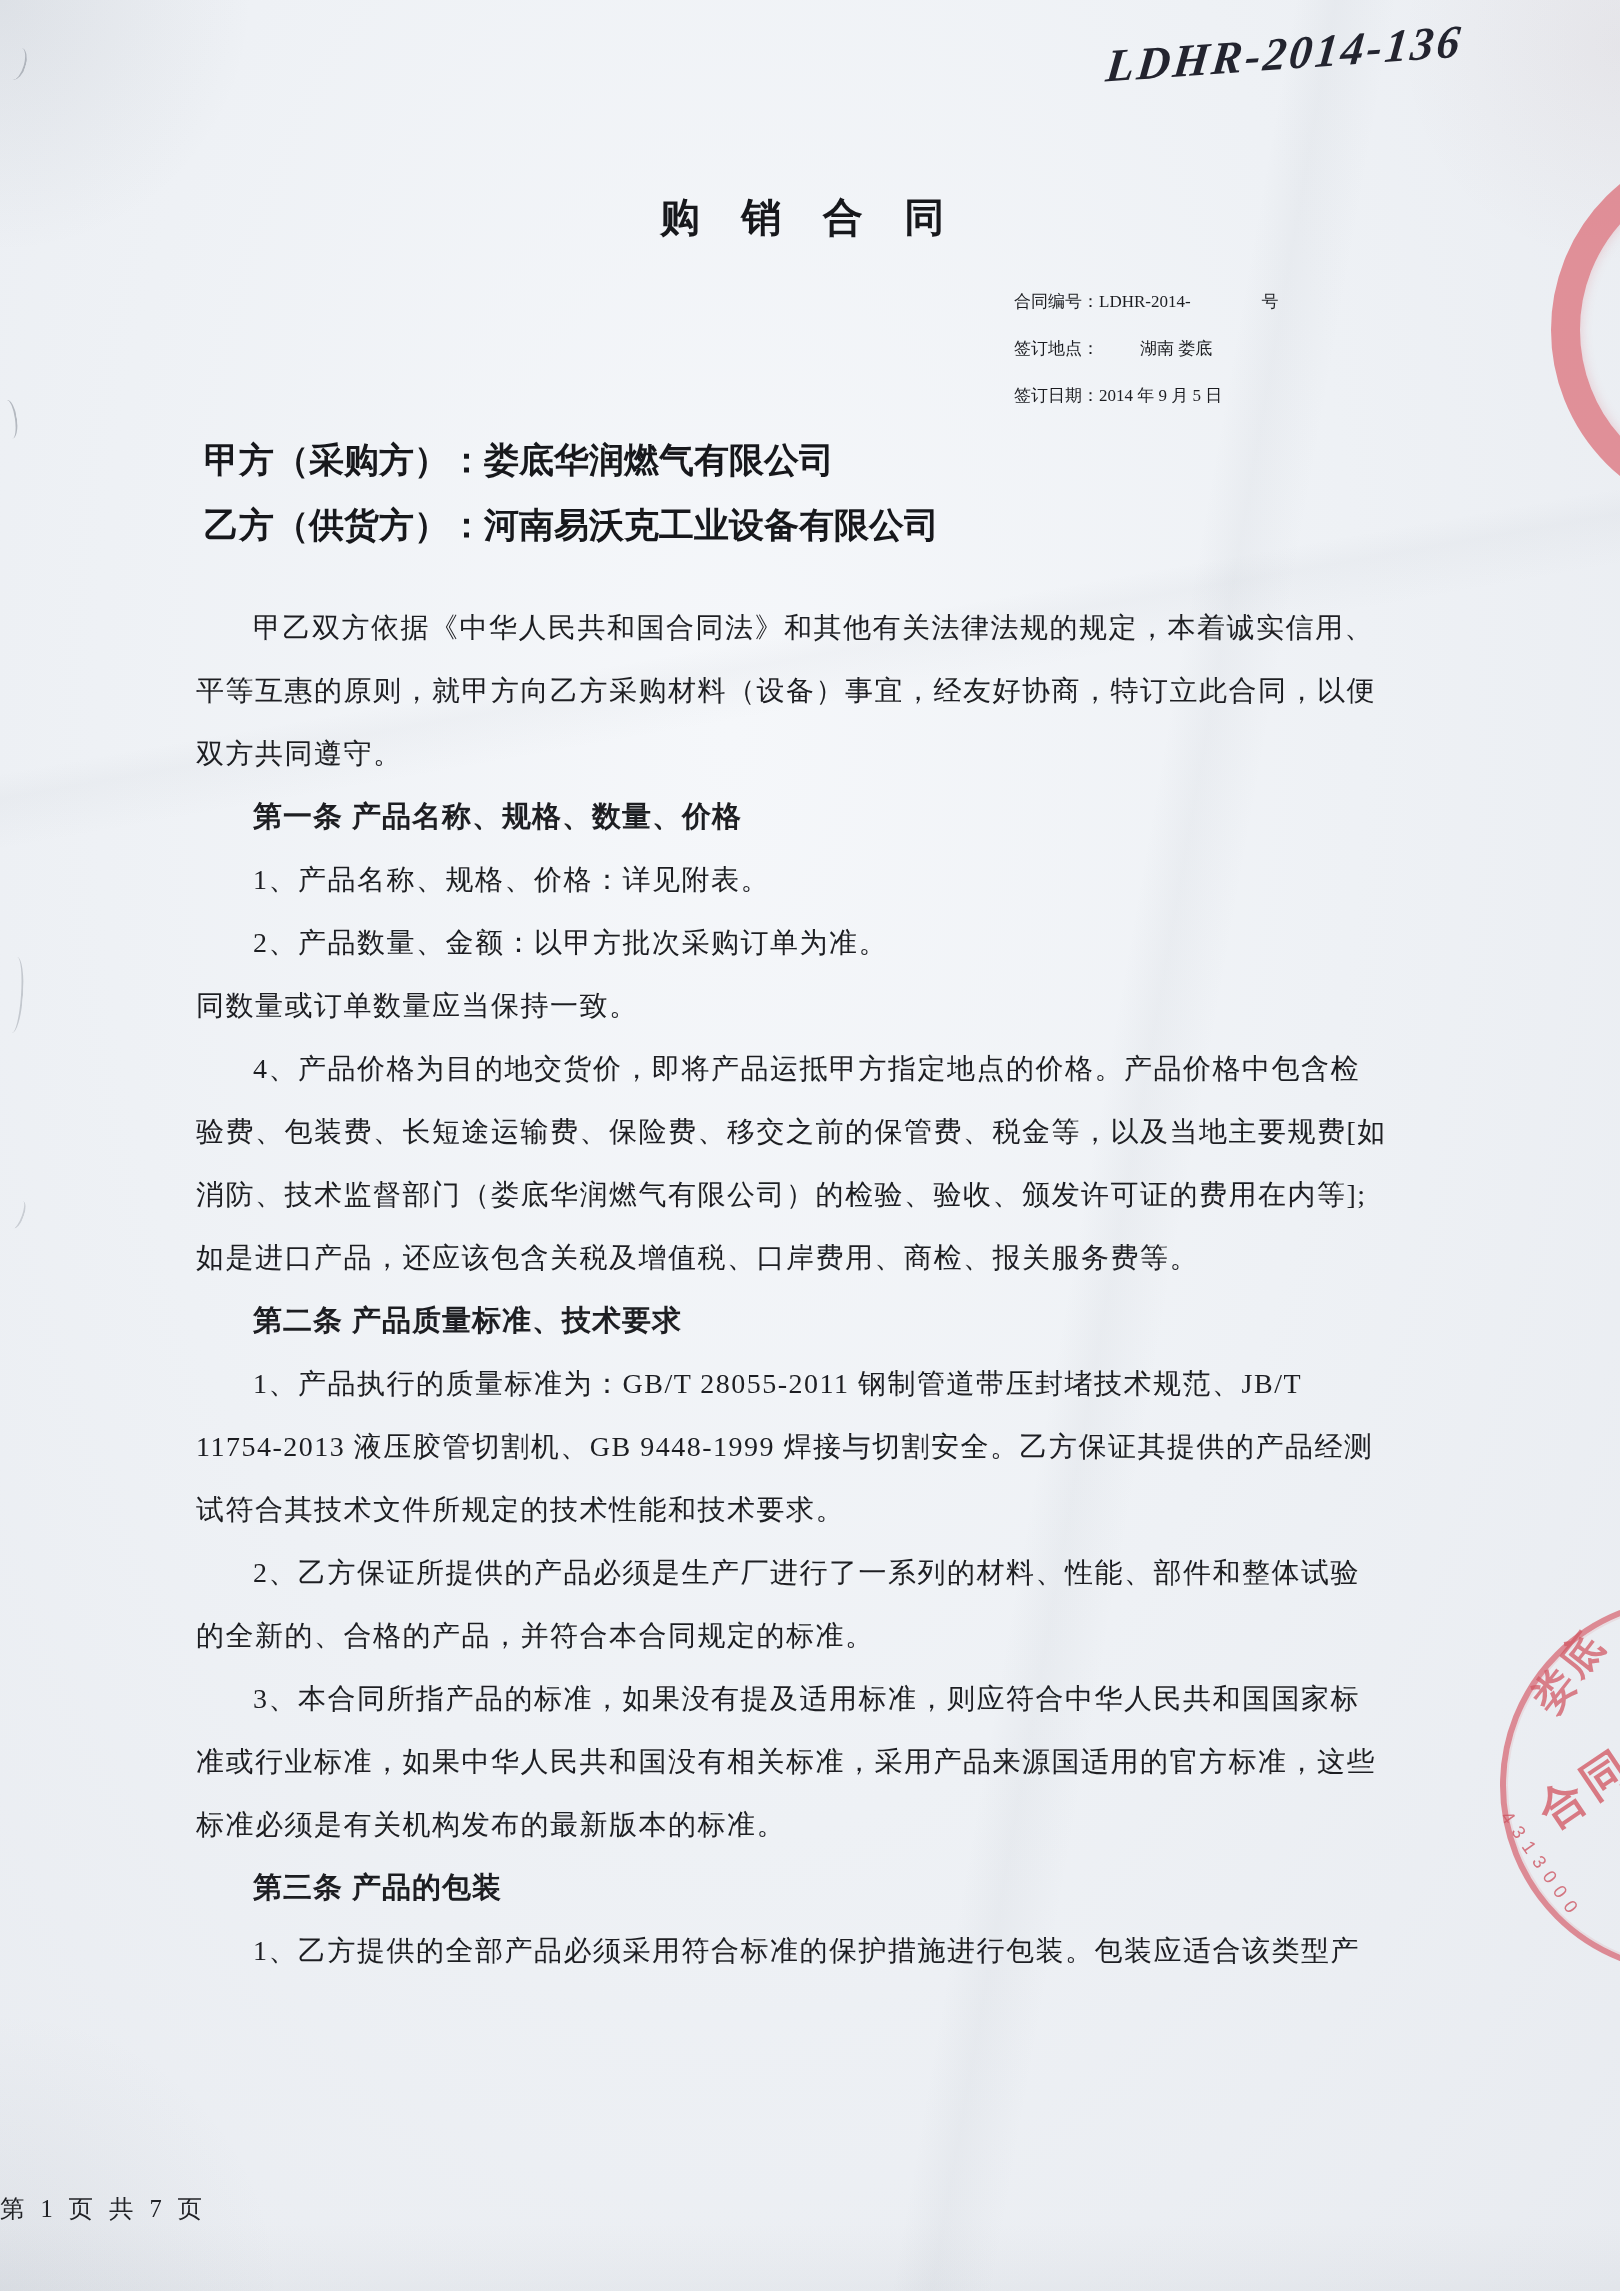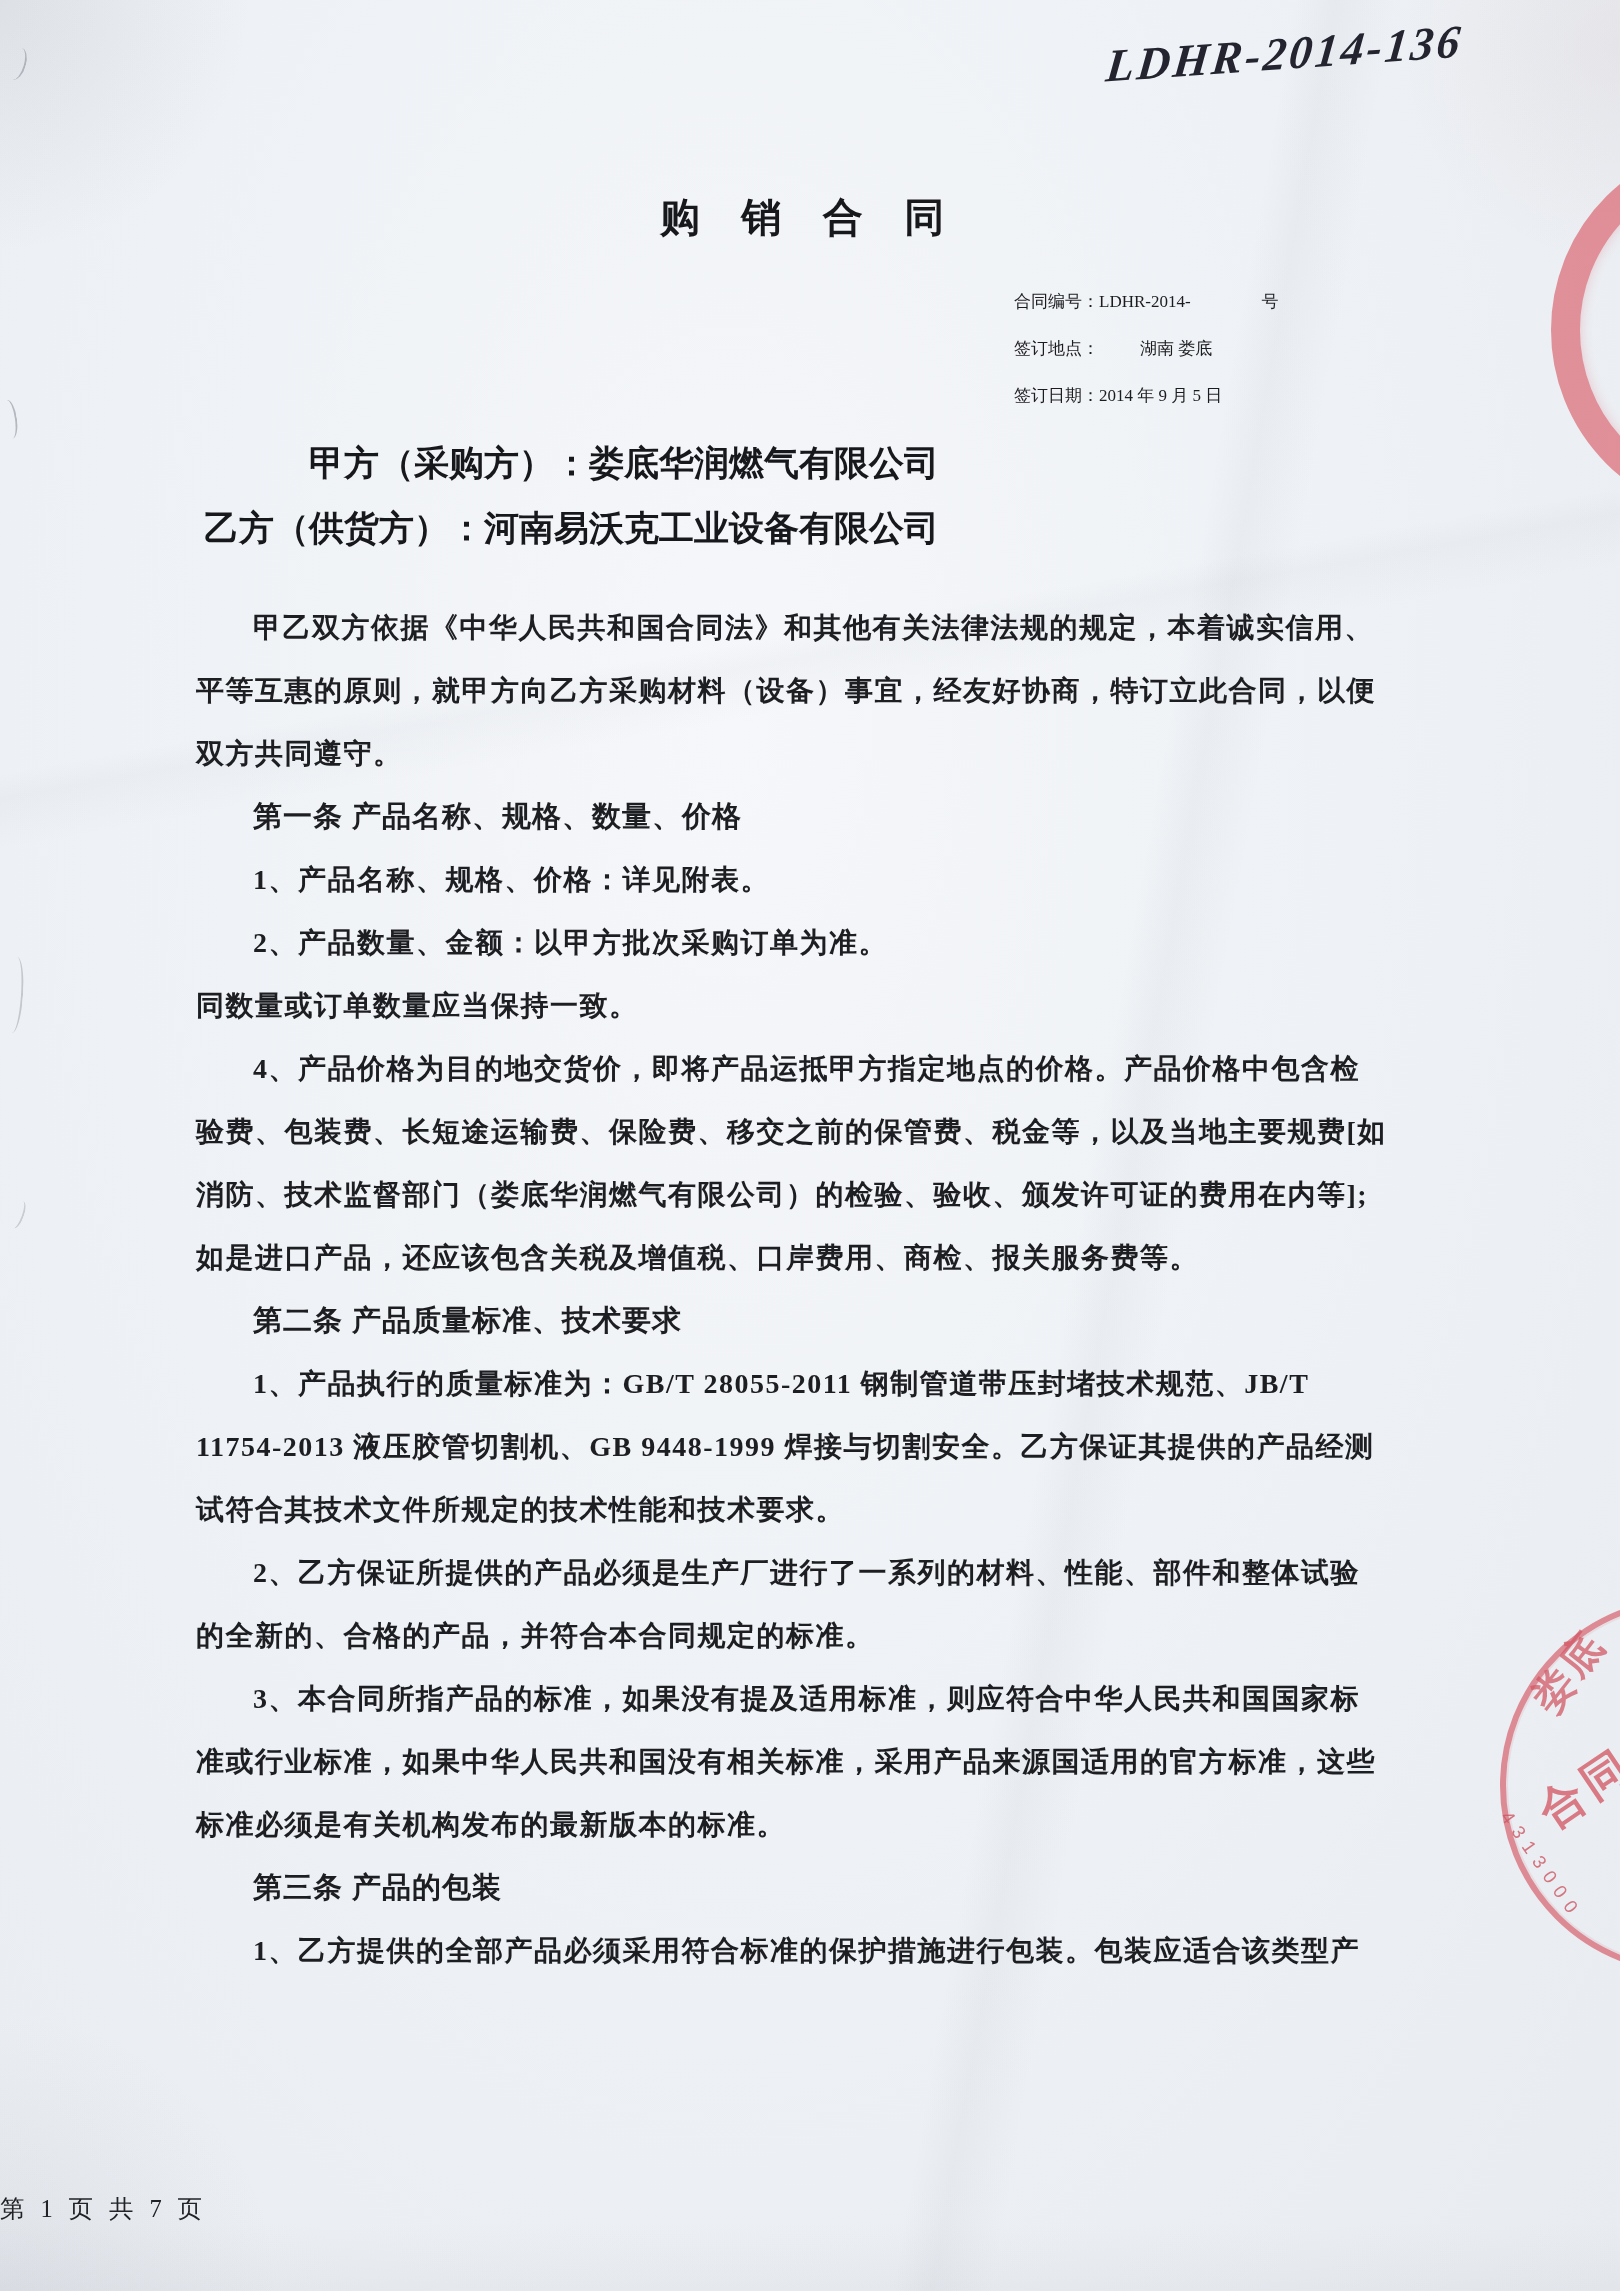--- a/index.html
+++ b/index.html
@@ -38,30 +38,29 @@
     letter-spacing:15.7px;color:#17181c;
   }
   .meta{
     position:absolute;left:1014px;top:278px;
     font-size:17px;line-height:47px;white-space:nowrap;color:#1b1c20;
   }
   .meta .gap-suffix{margin-left:71px;}
   .meta .gap-place{margin-left:41px;margin-top:16px;}
   .parties{
     position:absolute;left:204px;top:431px;
-    font-family:Liberation Serif, serif;
+    font-family:Liberation Mono, monospace;
     font-size:35px;font-weight:700;line-height:65px;white-space:nowrap;
     color:#17181c;
-    text-align:right;
   }
   .body-text{
     position:absolute;left:196px;top:596px;width:1245px;
     font-size:28px;letter-spacing:1.5px;color:#1d1e22;
   }
-  .body-text .line{white-space:nowrap;line-height:63px;height:63px;font-weight:bold;}
+  .body-text .line{white-space:nowrap;line-height:63px;height:63px;}
   .body-text .line.bold{
     font-weight:700;font-size:29px;
     font-family:"Liberation Sans","DejaVu Sans",sans-serif;
     letter-spacing:1px;
   }
   .body-text .line.indent{padding-left:57px;}
   .footer{
     position:absolute;left:0;top:2192px;width:1620px;text-align:left;
     font-size:24.5px;letter-spacing:4.9px;color:#222327;
   }

